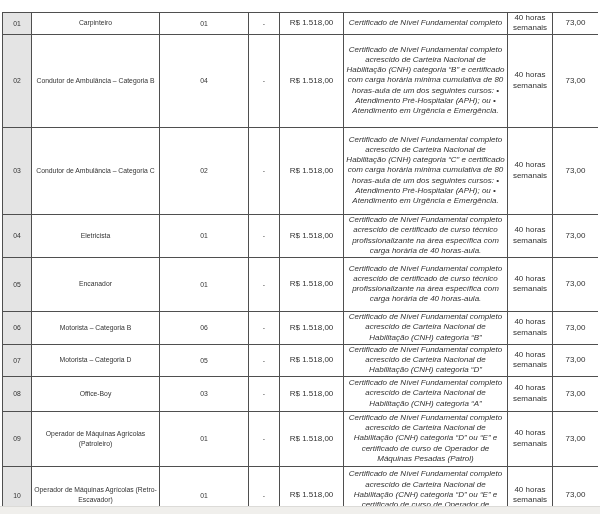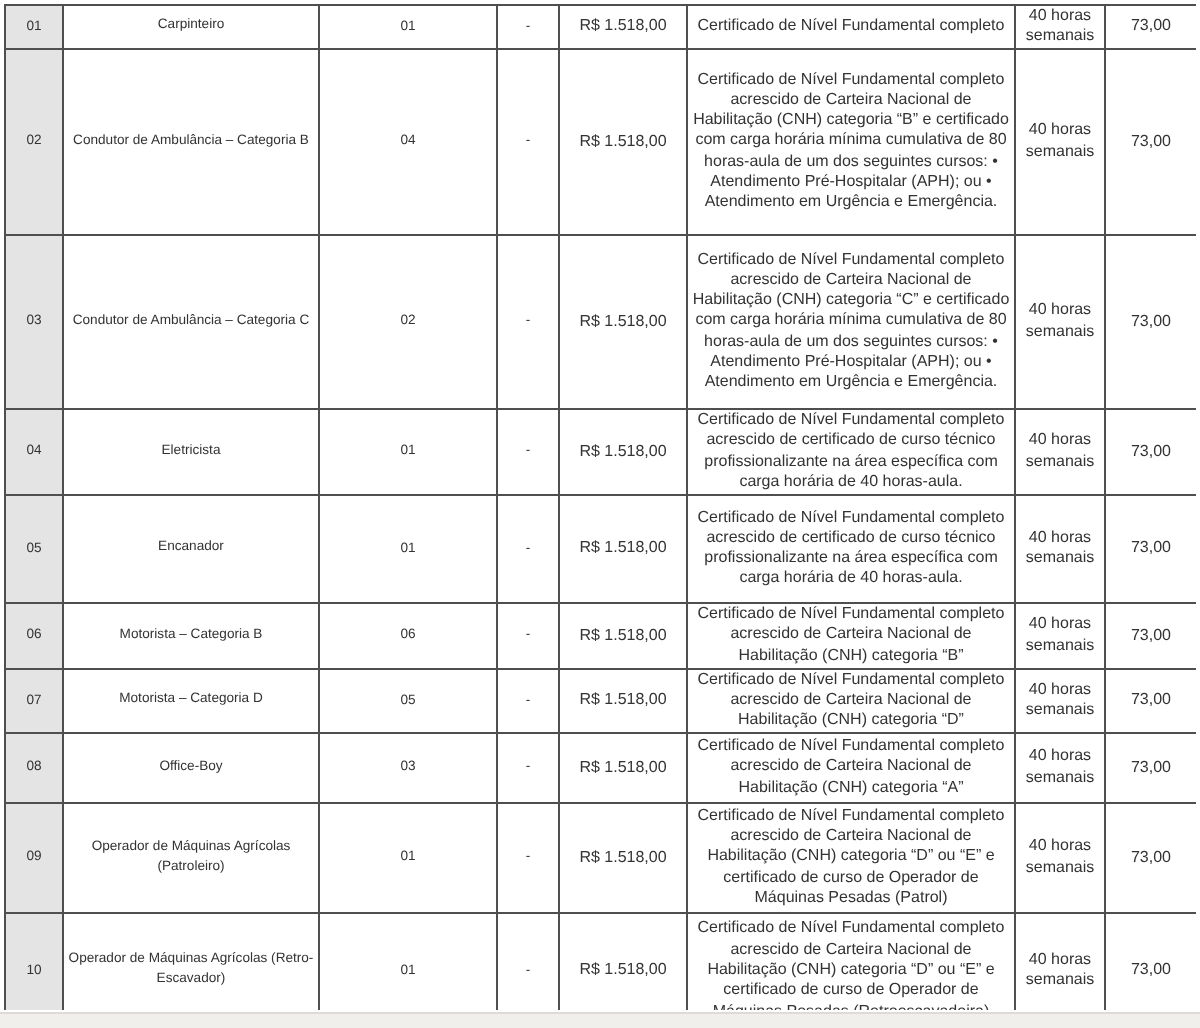--- a/index.html
+++ b/index.html
@@ -5,21 +5,21 @@
   html,body{margin:0;padding:0;}
   body{
     width:600px;height:514px;
     background:#ffffff;
     font-family:"Liberation Sans", sans-serif;
     color:#333333;
     overflow:hidden;
   }
   .page{position:relative;width:600px;height:514px;background:#ffffff;overflow:hidden;}
   .table-wrap{
-    position:absolute;left:2px;top:2px;
+    position:absolute;left:2px;top:12px;
     width:596px;height:503px;
     overflow:hidden;
   }
   table.cargos{
     border-collapse:collapse;
     table-layout:fixed;
     width:596px;
   }
   table.cargos td{
     border:1px solid #4f4f4f;
@@ -36,21 +36,21 @@
   col.w-venc{width:64px;}
   col.w-req{width:164px;}
   col.w-carga{width:45px;}
   col.w-taxa{width:46px;}
   
   td.c-numero{background:#e4e4e4;font-size:6.8px;line-height:9px;}
   td.c-cargo{font-size:6.8px;line-height:10px;}
   td.c-vagas{font-size:6.8px;line-height:9px;}
   td.c-reserva{font-size:6.8px;line-height:9px;}
   td.c-vencimento{font-size:8px;line-height:10px;white-space:nowrap;}
-  td.c-requisitos{font-size:8px;line-height:10.3px;padding:1px 3px;}
+  td.c-requisitos{font-size:8px;line-height:10.3px;padding:1px 3px;font-style:italic;}
   td.c-carga_horaria{font-size:8px;line-height:10.3px;}
   td.c-taxa{font-size:8px;line-height:10px;}
   
   tr.r-1{height:21px;}
   tr.r-2{height:93px;}
   tr.r-3{height:87px;}
   tr.r-4{height:43px;}
   tr.r-5{height:54px;}
   tr.r-6{height:33px;}
   tr.r-7{height:32px;}

